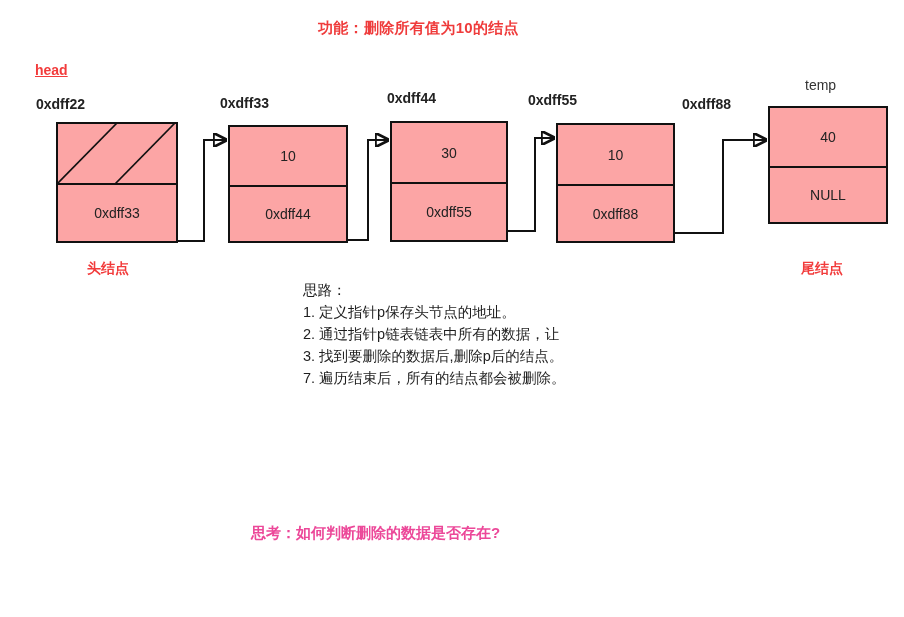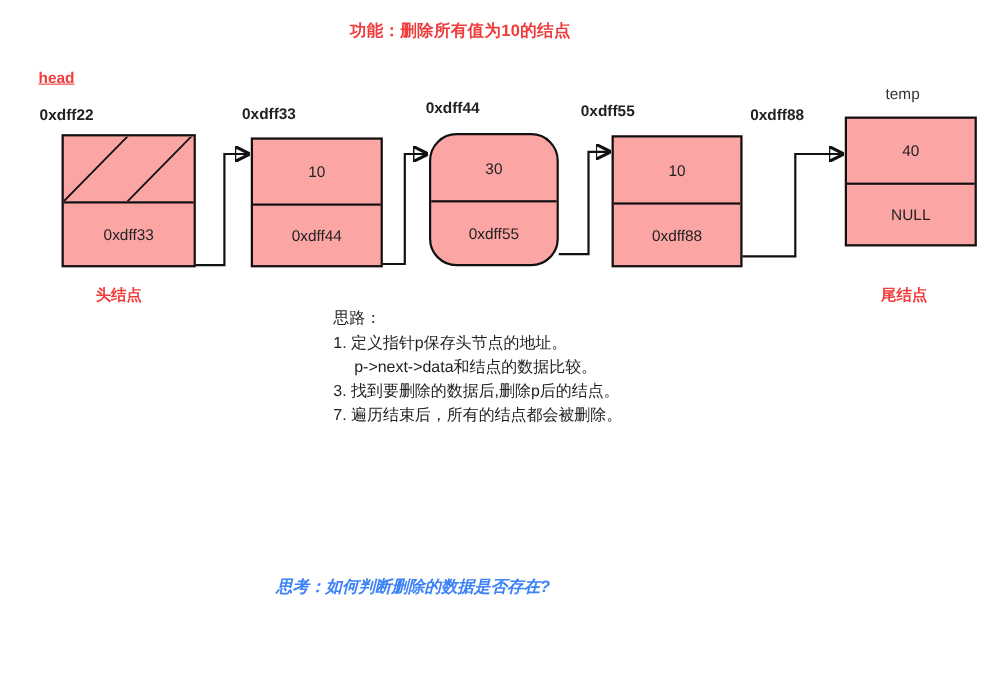--- a/index.html
+++ b/index.html
@@ -51,23 +51,22 @@
   }
   .think-line {
     font-size: 14.5px;
     color: #1e1e1e;
     white-space: nowrap;
     line-height: 22px;
   }
   .question {
     font-size: 15px;
     font-weight: bold;
-    color: #3b82f6;
+    color: #ec4899;
     white-space: nowrap;
-    font-style: italic;
   }
 
   
   .node {
     position: absolute;
     border: 2px solid #111;
     box-sizing: border-box;
     background: #fca5a5;
   }
   .node .cell {
@@ -126,21 +125,21 @@
       </svg>
     </div>
     <div class="cell" style="height:56px;">0xdff33</div>
   </div>
 
   <div class="node" style="left:228px; top:125px; width:120px; height:118px;">
     <div class="cell top" style="height:60px;">10</div>
     <div class="cell" style="height:54px;">0xdff44</div>
   </div>
 
-  <div class="node" style="left:390px; top:121px; width:118px; height:121px;border-radius:25px;">
+  <div class="node" style="left:390px; top:121px; width:118px; height:121px;">
     <div class="cell top" style="height:61px;">30</div>
     <div class="cell" style="height:56px;">0xdff55</div>
   </div>
 
   <div class="node" style="left:556px; top:123px; width:119px; height:120px;">
     <div class="cell top" style="height:61px;">10</div>
     <div class="cell" style="height:55px;">0xdff88</div>
   </div>
 
   <div class="node" style="left:768px; top:106px; width:120px; height:118px;">
@@ -163,20 +162,20 @@
 
     <path d="M 675 233 L 723 233 L 723 140 L 766 140" marker-end="url(#arrowhead)"></path>
   </svg>
 
   <div class="abs red-label" style="left:87px; top:260px;">头结点</div>
   <div class="abs red-label" style="left:801px; top:260px;font-family:Liberation Serif, serif;">尾结点</div>
 
   <div class="abs" style="left:303px; top:279px;">
     <div class="think-line">思路：</div>
     <div class="think-line">1. 定义指针p保存头节点的地址。</div>
-    <div class="think-line" style="padding-left:19px;">p-&gt;next-&gt;data和结点的数据比较。</div>
+    <div class="think-line">2. 通过指针p链表链表中所有的数据，让</div>
     <div class="think-line">3. 找到要删除的数据后,删除p后的结点。</div>
     <div class="think-line">7. 遍历结束后，所有的结点都会被删除。</div>
   </div>
 
   <div class="abs question" style="left:251px; top:524px;">思考：如何判断删除的数据是否存在?</div>
 
 </div>
 
 </body></html>

